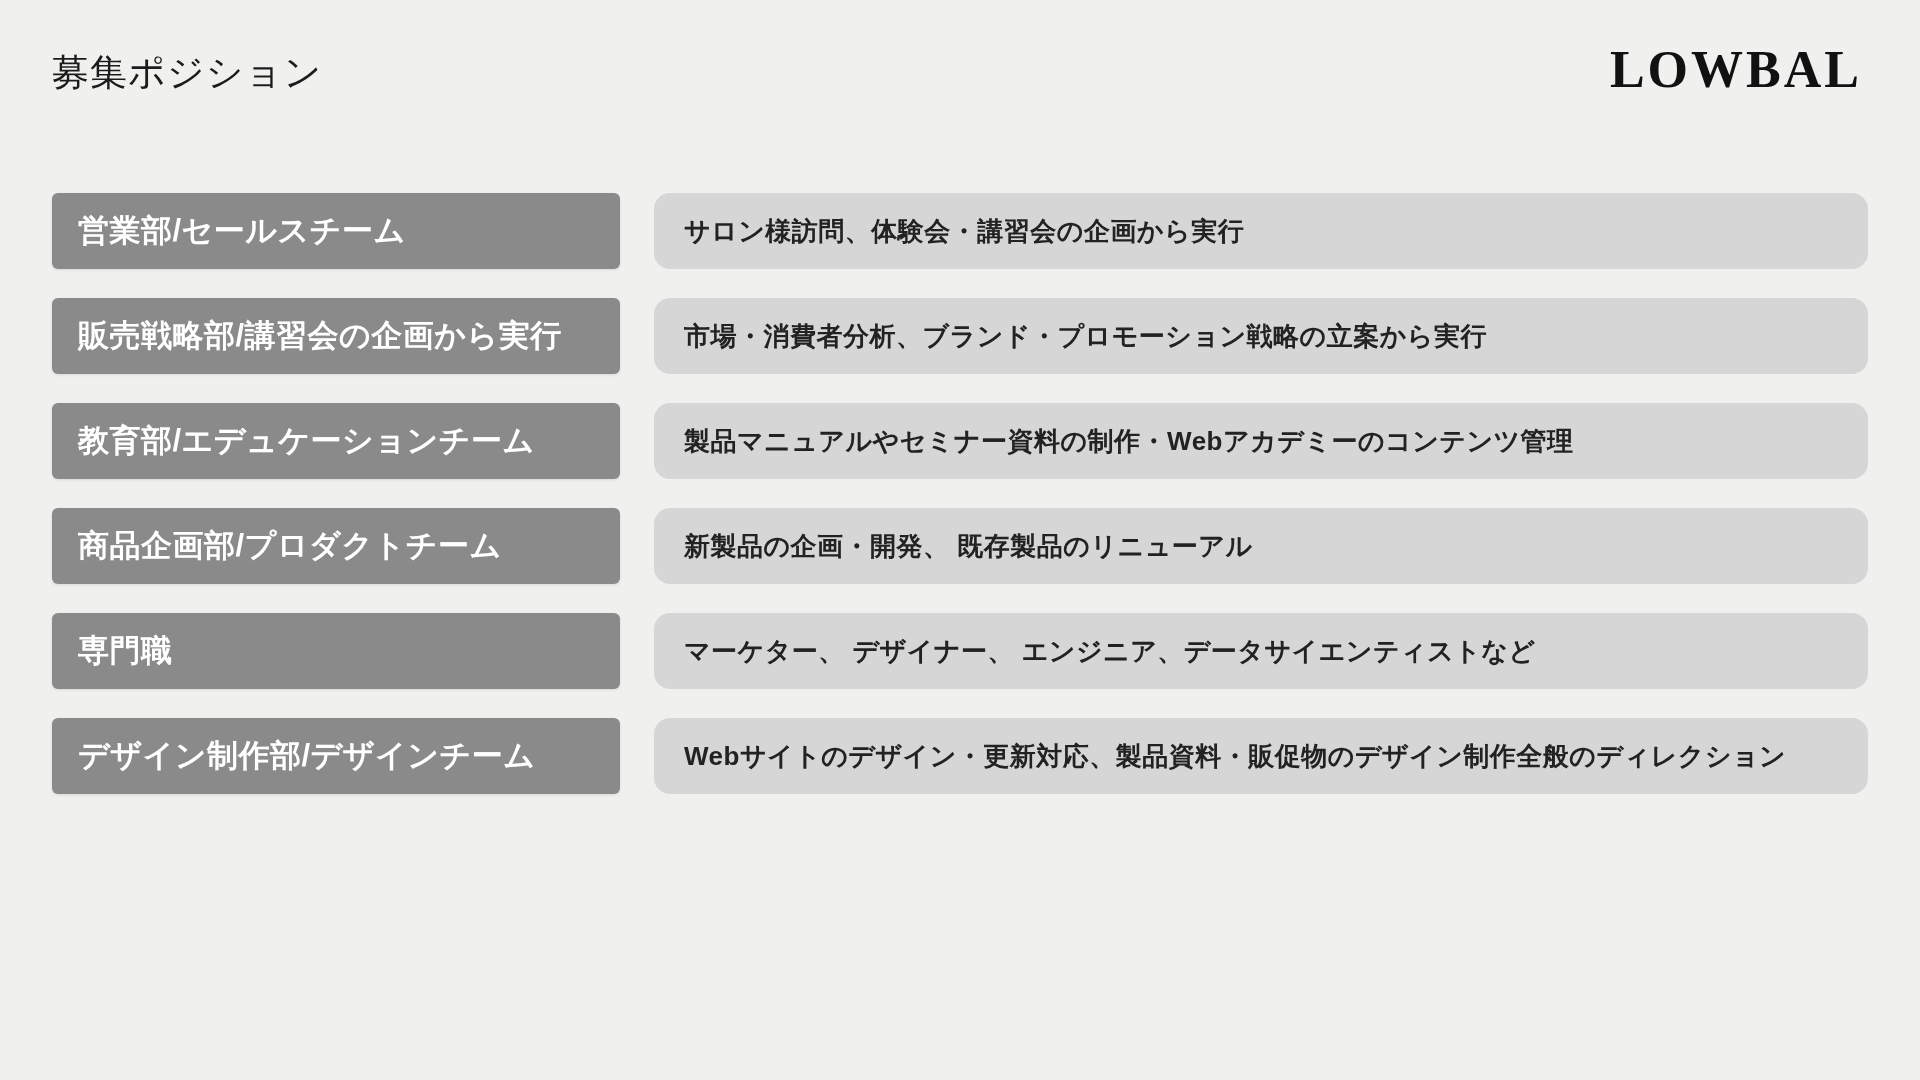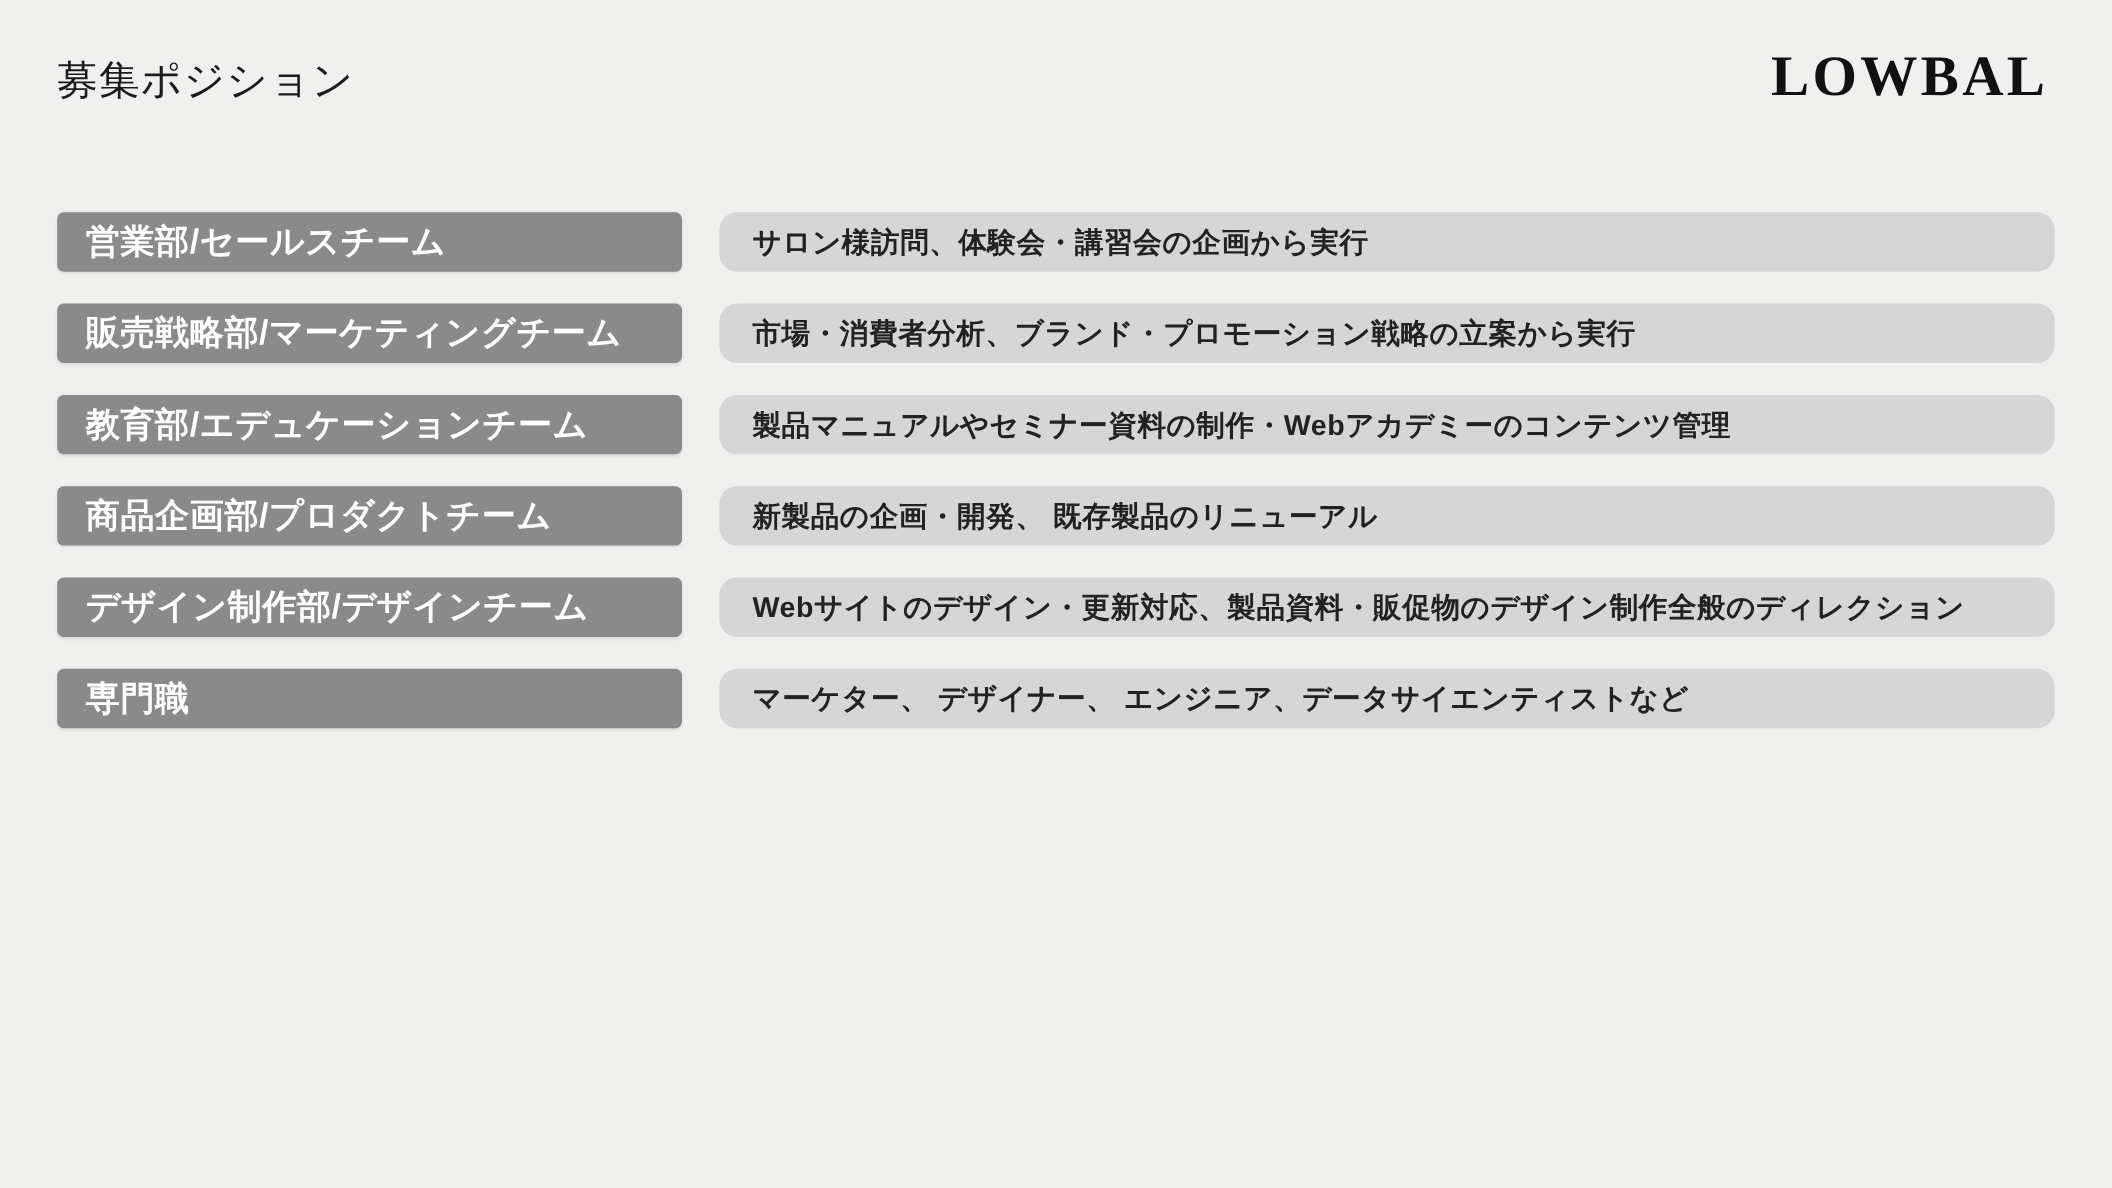--- a/index.html
+++ b/index.html
@@ -39,21 +39,21 @@
   }
   .positions{
     position:absolute;
     left:52px;
     right:52px;
     top:193px;
   }
   .row{
     display:flex;
     align-items:stretch;
-    height:54px;
+    height:76px;
     margin-bottom:29px;
   }
   .dept-box{
     width:568px;
     flex:0 0 568px;
     background:var(--dark-box);
     border-radius:6px;
     display:flex;
     align-items:center;
     padding:0 26px;
@@ -95,21 +95,21 @@
     <div class="dept-box">
       <span class="dept-text">営業部/セールスチーム</span>
     </div>
     <div class="desc-box">
       <span class="desc-text">サロン様訪問、体験会・講習会の企画から実行</span>
     </div>
   </div>
 
   <div class="row">
     <div class="dept-box">
-      <span class="dept-text">販売戦略部/マーケティングチーム</span>
+      <span class="dept-text">販売戦略部/講習会の企画から実行</span>
     </div>
     <div class="desc-box">
       <span class="desc-text">市場・消費者分析、ブランド・プロモーション戦略の立案から実行</span>
     </div>
   </div>
 
 
 
   <div class="row">
     <div class="dept-box">
@@ -124,28 +124,28 @@
     <div class="dept-box">
       <span class="dept-text">商品企画部/プロダクトチーム</span>
     </div>
     <div class="desc-box">
       <span class="desc-text">新製品の企画・開発、 既存製品のリニューアル</span>
     </div>
   </div>
 
   <div class="row">
     <div class="dept-box">
+      <span class="dept-text">専門職</span>
+    </div>
+    <div class="desc-box">
+      <span class="desc-text">マーケター、 デザイナー、 エンジニア、データサイエンティストなど</span>
+    </div>
+  </div>
+
+  <div class="row">
+    <div class="dept-box">
       <span class="dept-text">デザイン制作部/デザインチーム</span>
     </div>
     <div class="desc-box">
       <span class="desc-text">Webサイトのデザイン・更新対応、製品資料・販促物のデザイン制作全般のディレクション</span>
     </div>
   </div>
-
-  <div class="row">
-    <div class="dept-box">
-      <span class="dept-text">専門職</span>
-    </div>
-    <div class="desc-box">
-      <span class="desc-text">マーケター、 デザイナー、 エンジニア、データサイエンティストなど</span>
-    </div>
-  </div>
 </div>
 
 </body></html>

